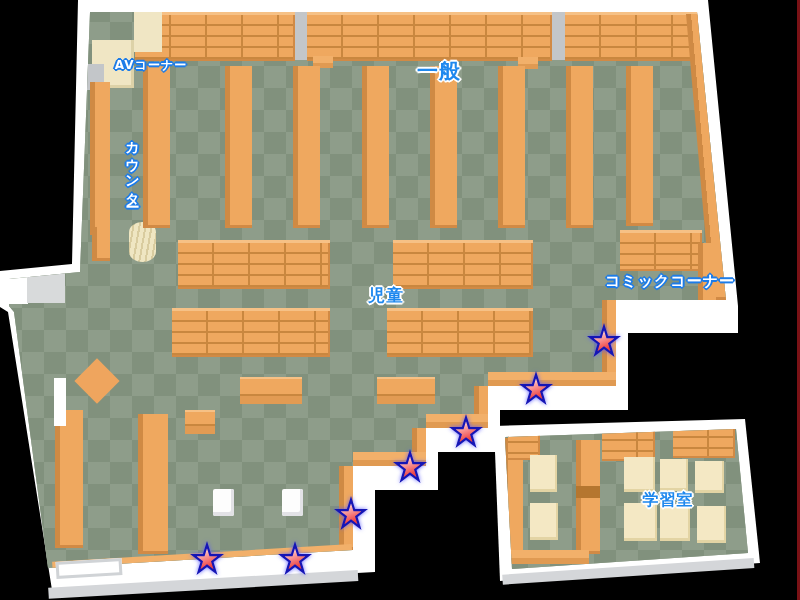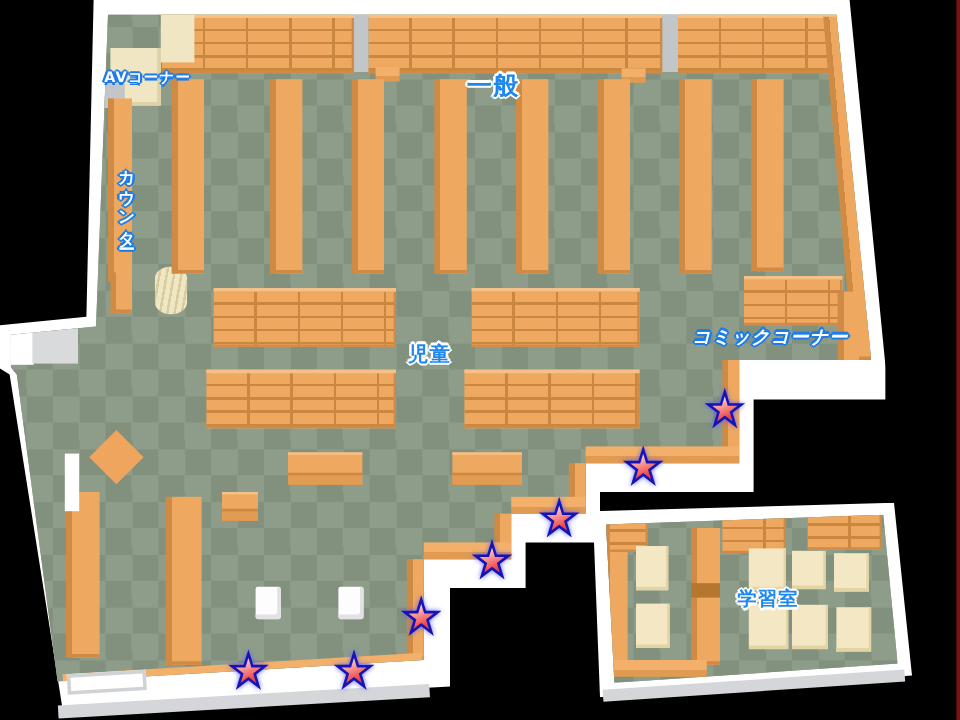--- a/index.html
+++ b/index.html
@@ -40,21 +40,21 @@
   
   .star{position:absolute;width:34px;height:34px;transform:translate(-50%,-50%);
         filter:drop-shadow(0 0 2px rgba(90,90,255,.95));z-index:40;}
   .star-outer{width:100%;height:100%;background:#1515b5;
     clip-path:polygon(50% 0%,61.8% 38.2%,100% 38.2%,69.1% 61.8%,80.9% 100%,50% 76.4%,19.1% 100%,30.9% 61.8%,0% 38.2%,38.2% 38.2%);}
   .star-core{position:absolute;left:50%;top:52%;width:21px;height:21px;transform:translate(-50%,-50%);
     background:linear-gradient(160deg,#ffd2d2 12%,#ee4545 78%);
     clip-path:polygon(50% 0%,61.8% 38.2%,100% 38.2%,69.1% 61.8%,80.9% 100%,50% 76.4%,19.1% 100%,30.9% 61.8%,0% 38.2%,38.2% 38.2%);}
   
   .lbl{position:absolute;z-index:50;font-weight:bold;white-space:nowrap;
-       transform:translate(-50%,-50%);letter-spacing:1px;}
+       transform:translate(-50%,-50%);letter-spacing:1px;margin-left:28px;}
   .lbl-blue{color:#1e88ee;
     text-shadow:-2px 0 #fff,2px 0 #fff,0 -2px #fff,0 2px #fff,-1px -1px #fff,1px -1px #fff,-1px 1px #fff,1px 1px #fff;}
   .lbl-white{color:#ffffff;
     text-shadow:-2px 0 #1d7ce8,2px 0 #1d7ce8,0 -2px #1d7ce8,0 2px #1d7ce8,-1px -1px #1d7ce8,1px -1px #1d7ce8,-1px 1px #1d7ce8,1px 1px #1d7ce8;}
   .vert{writing-mode:vertical-rl;}
 </style>
 </head>
 <body>
 
 <div id="stage">
@@ -183,17 +183,17 @@
         <div class="star-outer">
           <div class="star-core"></div>
         </div>
       </div>
     </div>
 
   <span class="lbl lbl-white" style="left:123px;top:65px;font-size:12px;">AVコーナー</span>
   <span class="lbl lbl-white vert" style="left:105px;top:166px;font-size:14px;">カウンター</span>
   <span class="lbl lbl-blue" style="left:411px;top:71px;font-size:21px;">一般</span>
   <span class="lbl lbl-blue" style="left:358px;top:295px;font-size:17px;">児童</span>
-  <span class="lbl lbl-white" style="left:642px;top:281px;font-size:15px;font-style:italic;">コミックコーナー</span>
+  <span class="lbl lbl-white" style="left:642px;top:281px;font-size:15px;">コミックコーナー</span>
   <span class="lbl lbl-blue" style="left:640px;top:500px;font-size:16px;">学習室</span>
 
   <div class="abs" style="left:797px;top:0;width:3px;height:600px;background:#7a1216;"></div>
 </div>
 
 </body></html>

